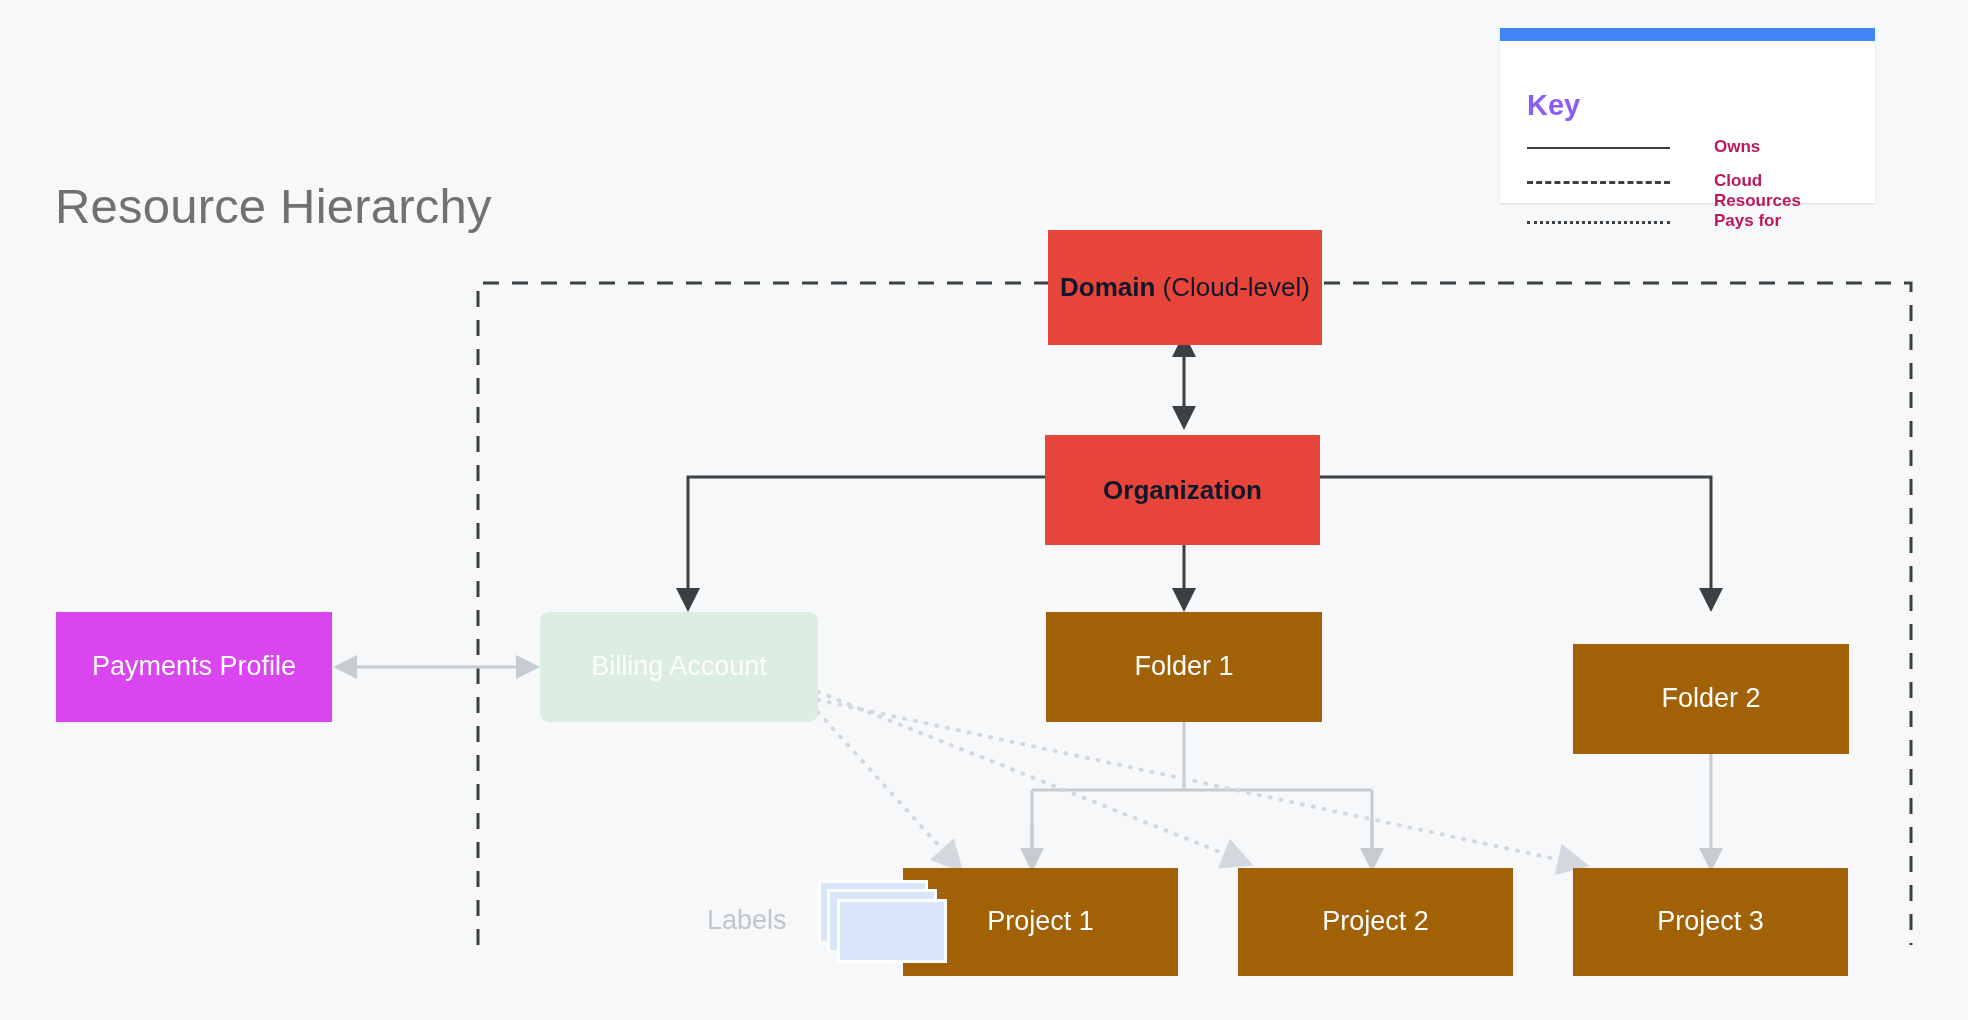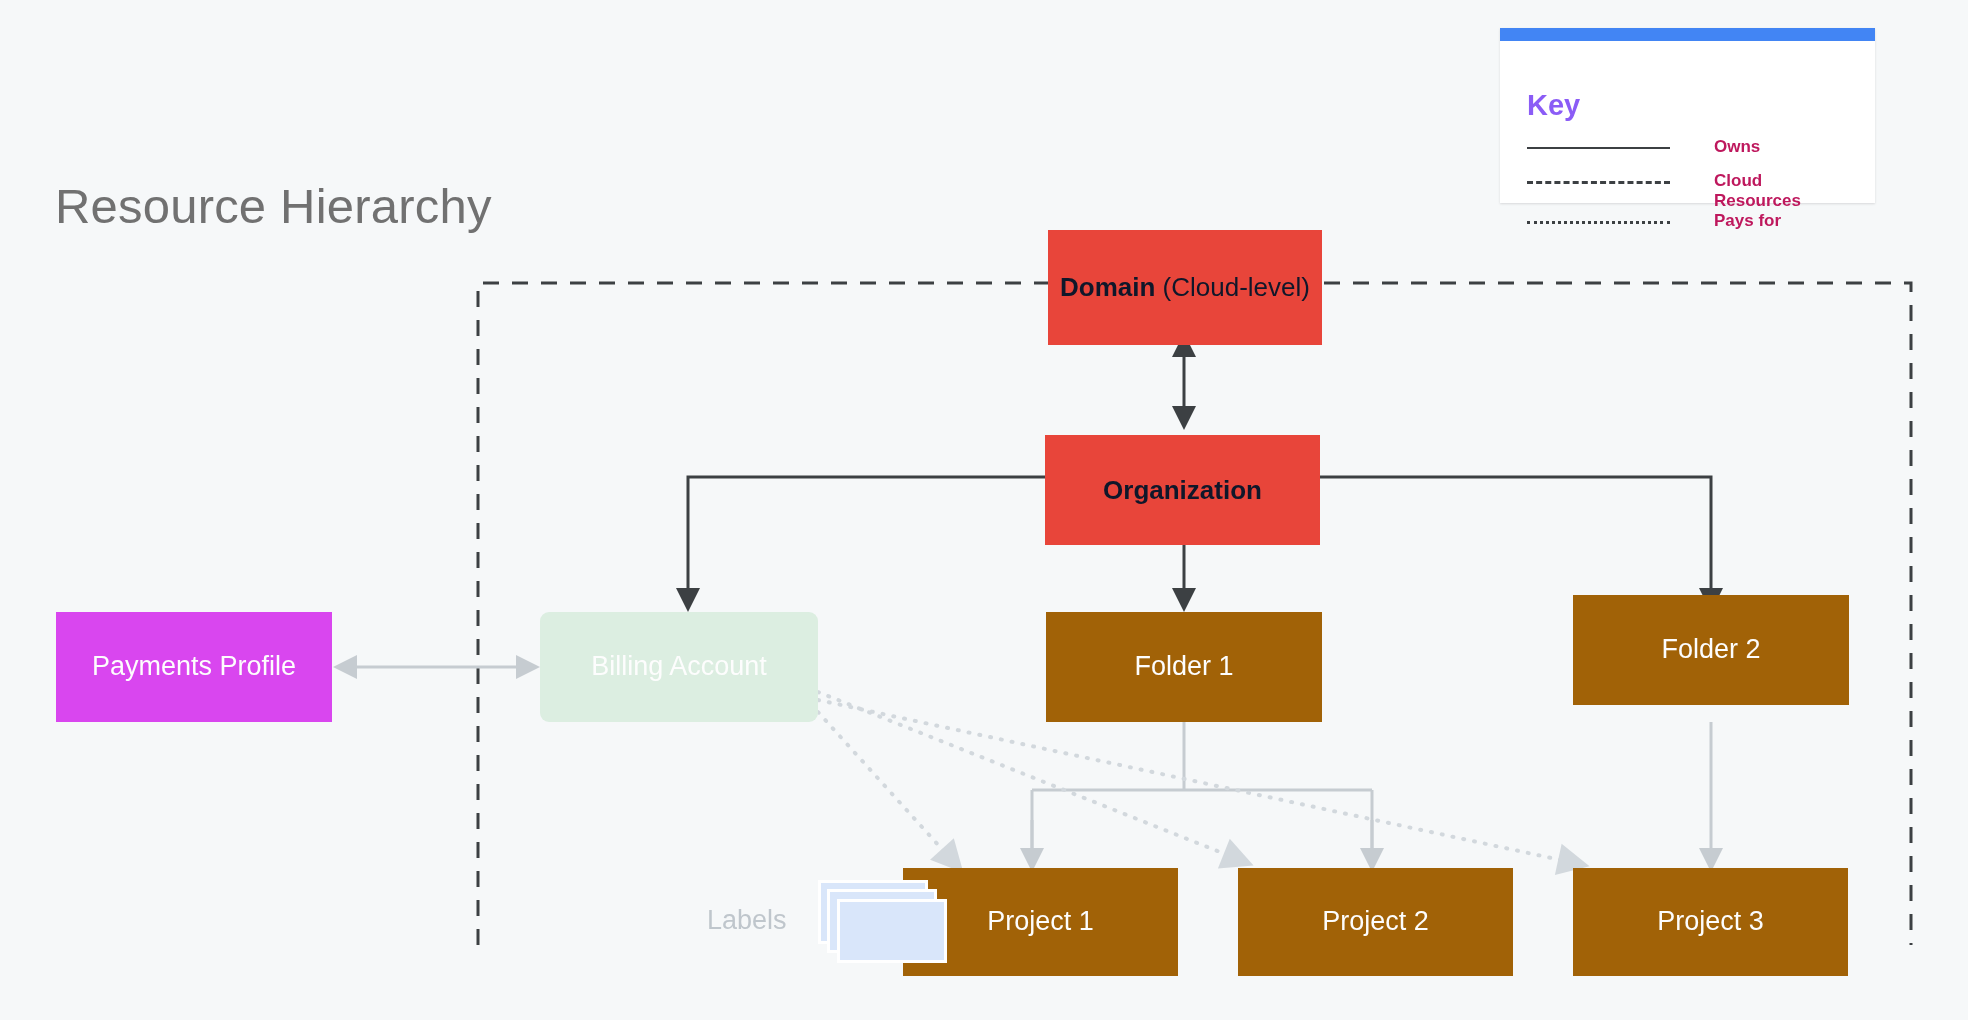--- a/index.html
+++ b/index.html
@@ -178,21 +178,21 @@
   </div>
 
   <div class="node node-green" style="left:540px;top:612px;width:278px;height:110px;border-radius:9px;">
     <span class="lbl">Billing Account</span>
   </div>
 
   <div class="node node-blue" style="left:1046px;top:612px;width:276px;height:110px;">
     <span class="lbl">Folder 1</span>
   </div>
 
-  <div class="node node-blue" style="left:1573px;top:595px;width:276px;height:110px;">
+  <div class="node node-blue" style="left:1573px;top:644px;width:276px;height:110px;">
     <span class="lbl">Folder 2</span>
   </div>
 
   <div class="node node-blue" style="left:903px;top:868px;width:275px;height:108px;">
     <span class="lbl">Project 1</span>
   </div>
 
   <div class="node node-blue" style="left:1238px;top:868px;width:275px;height:108px;">
     <span class="lbl">Project 2</span>
   </div>

